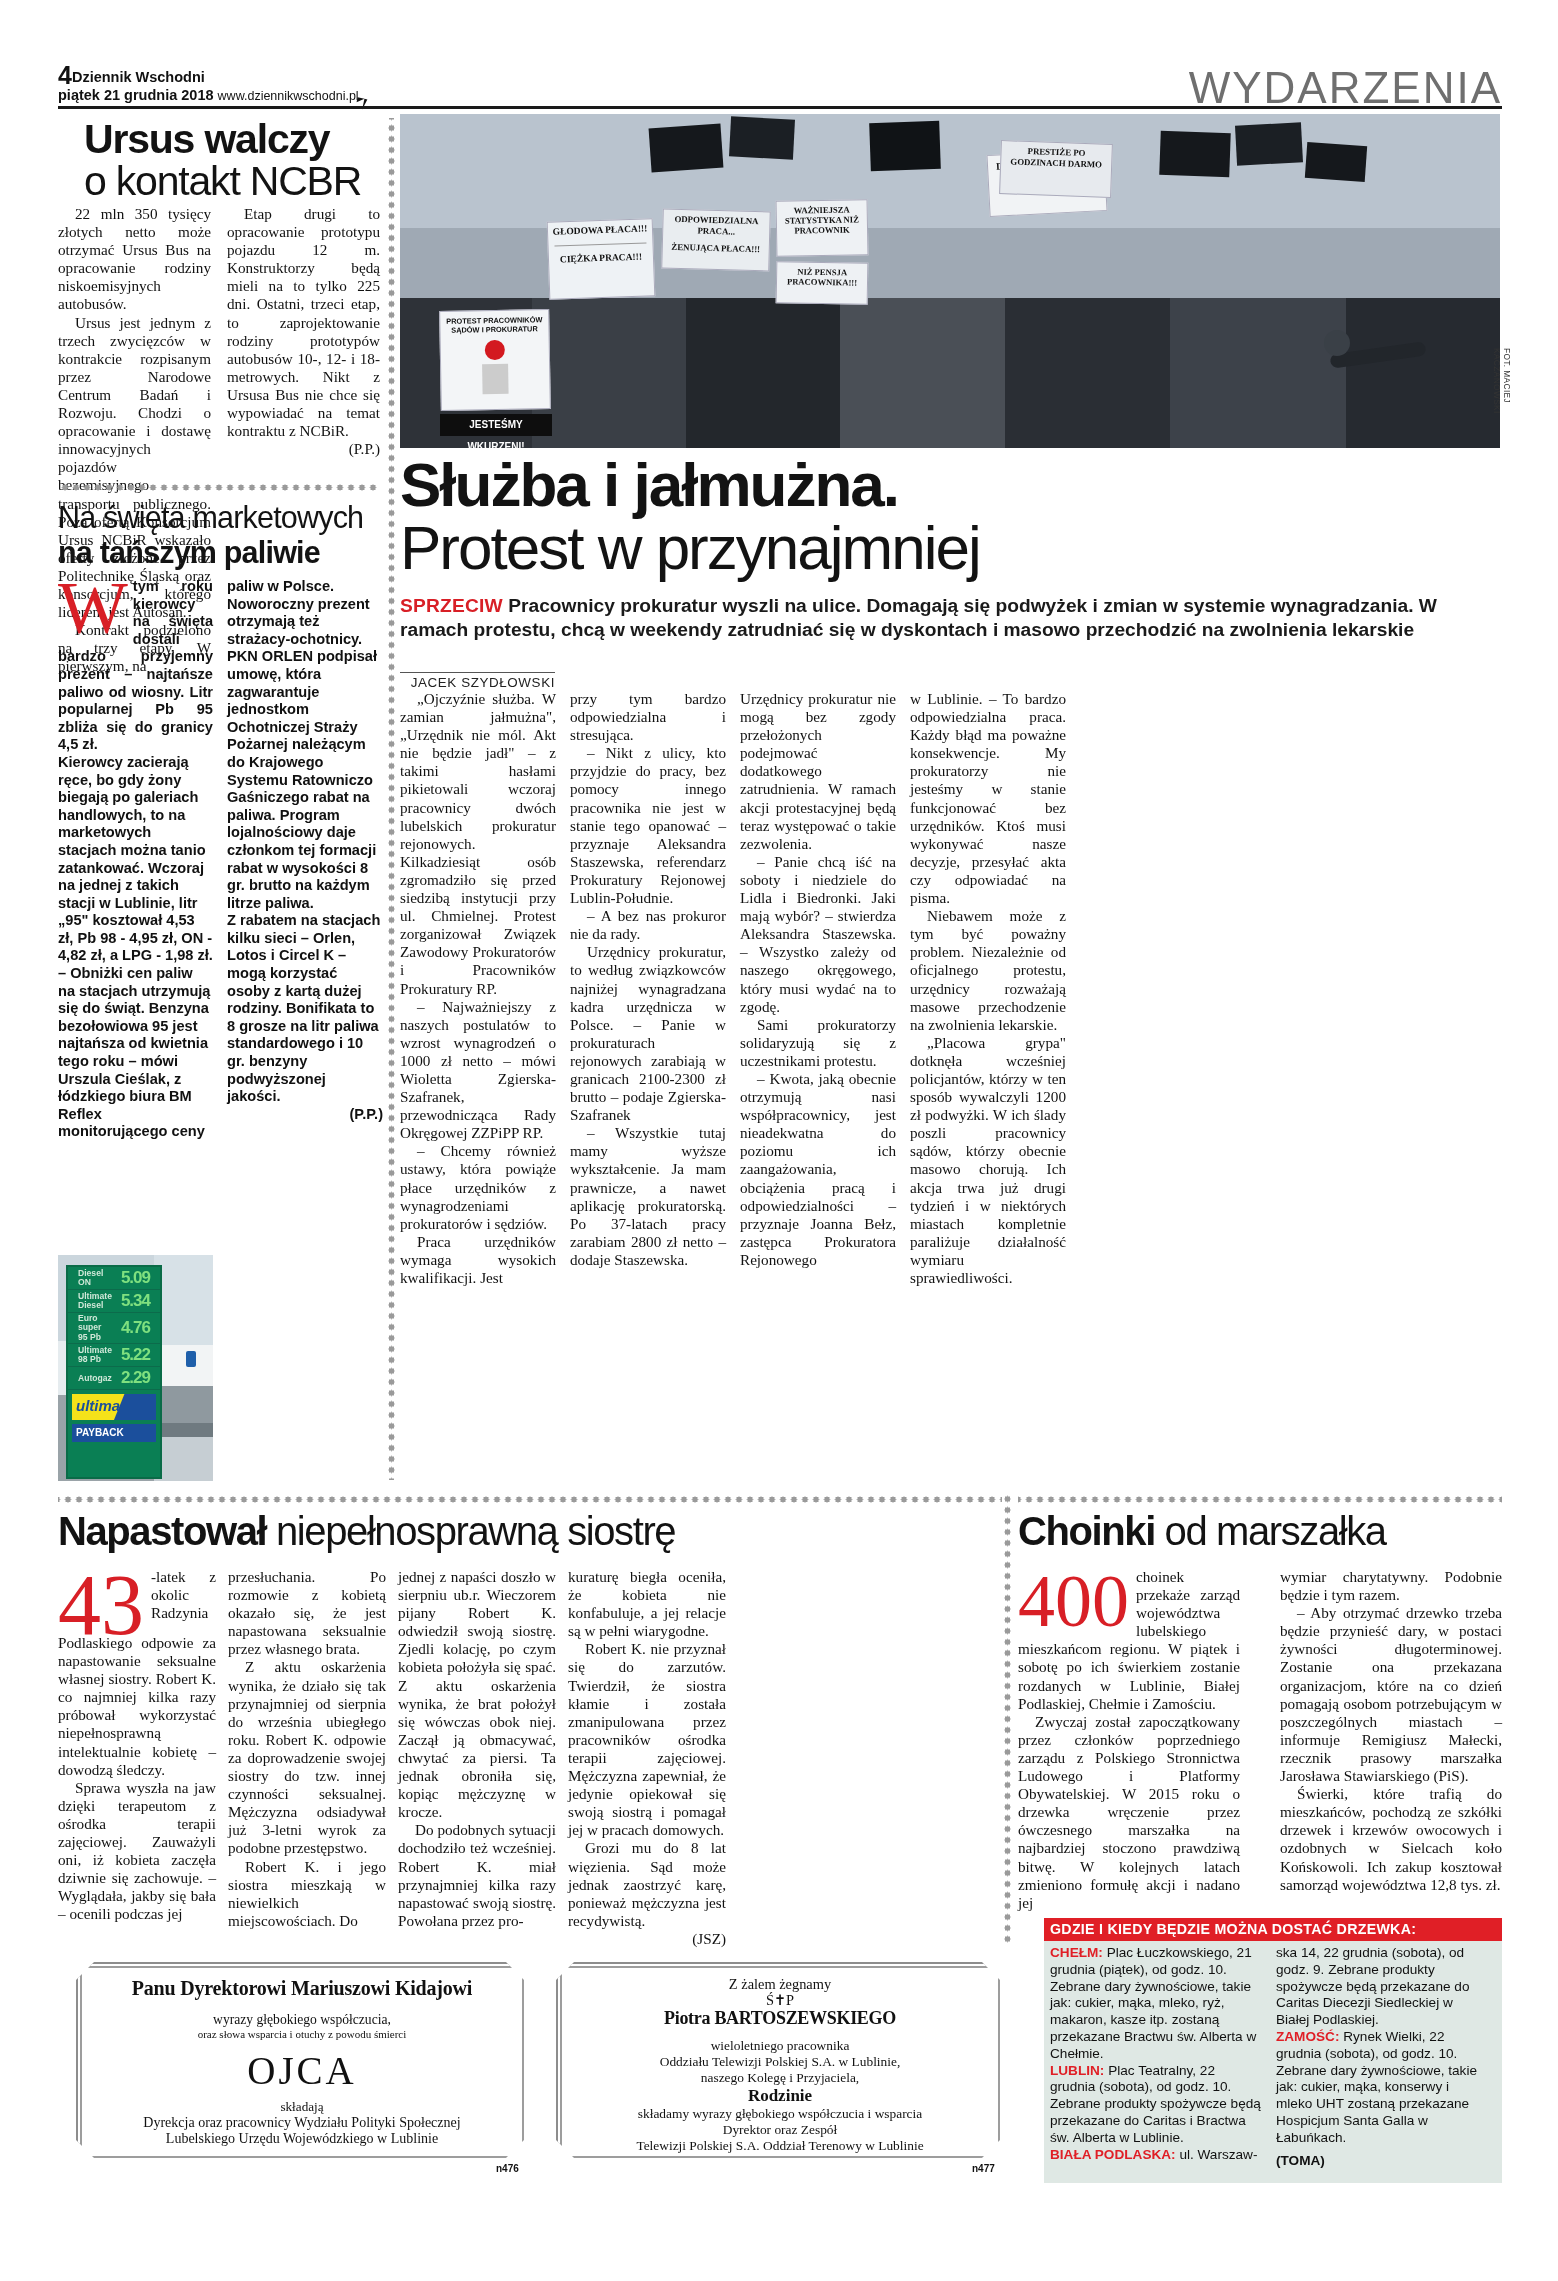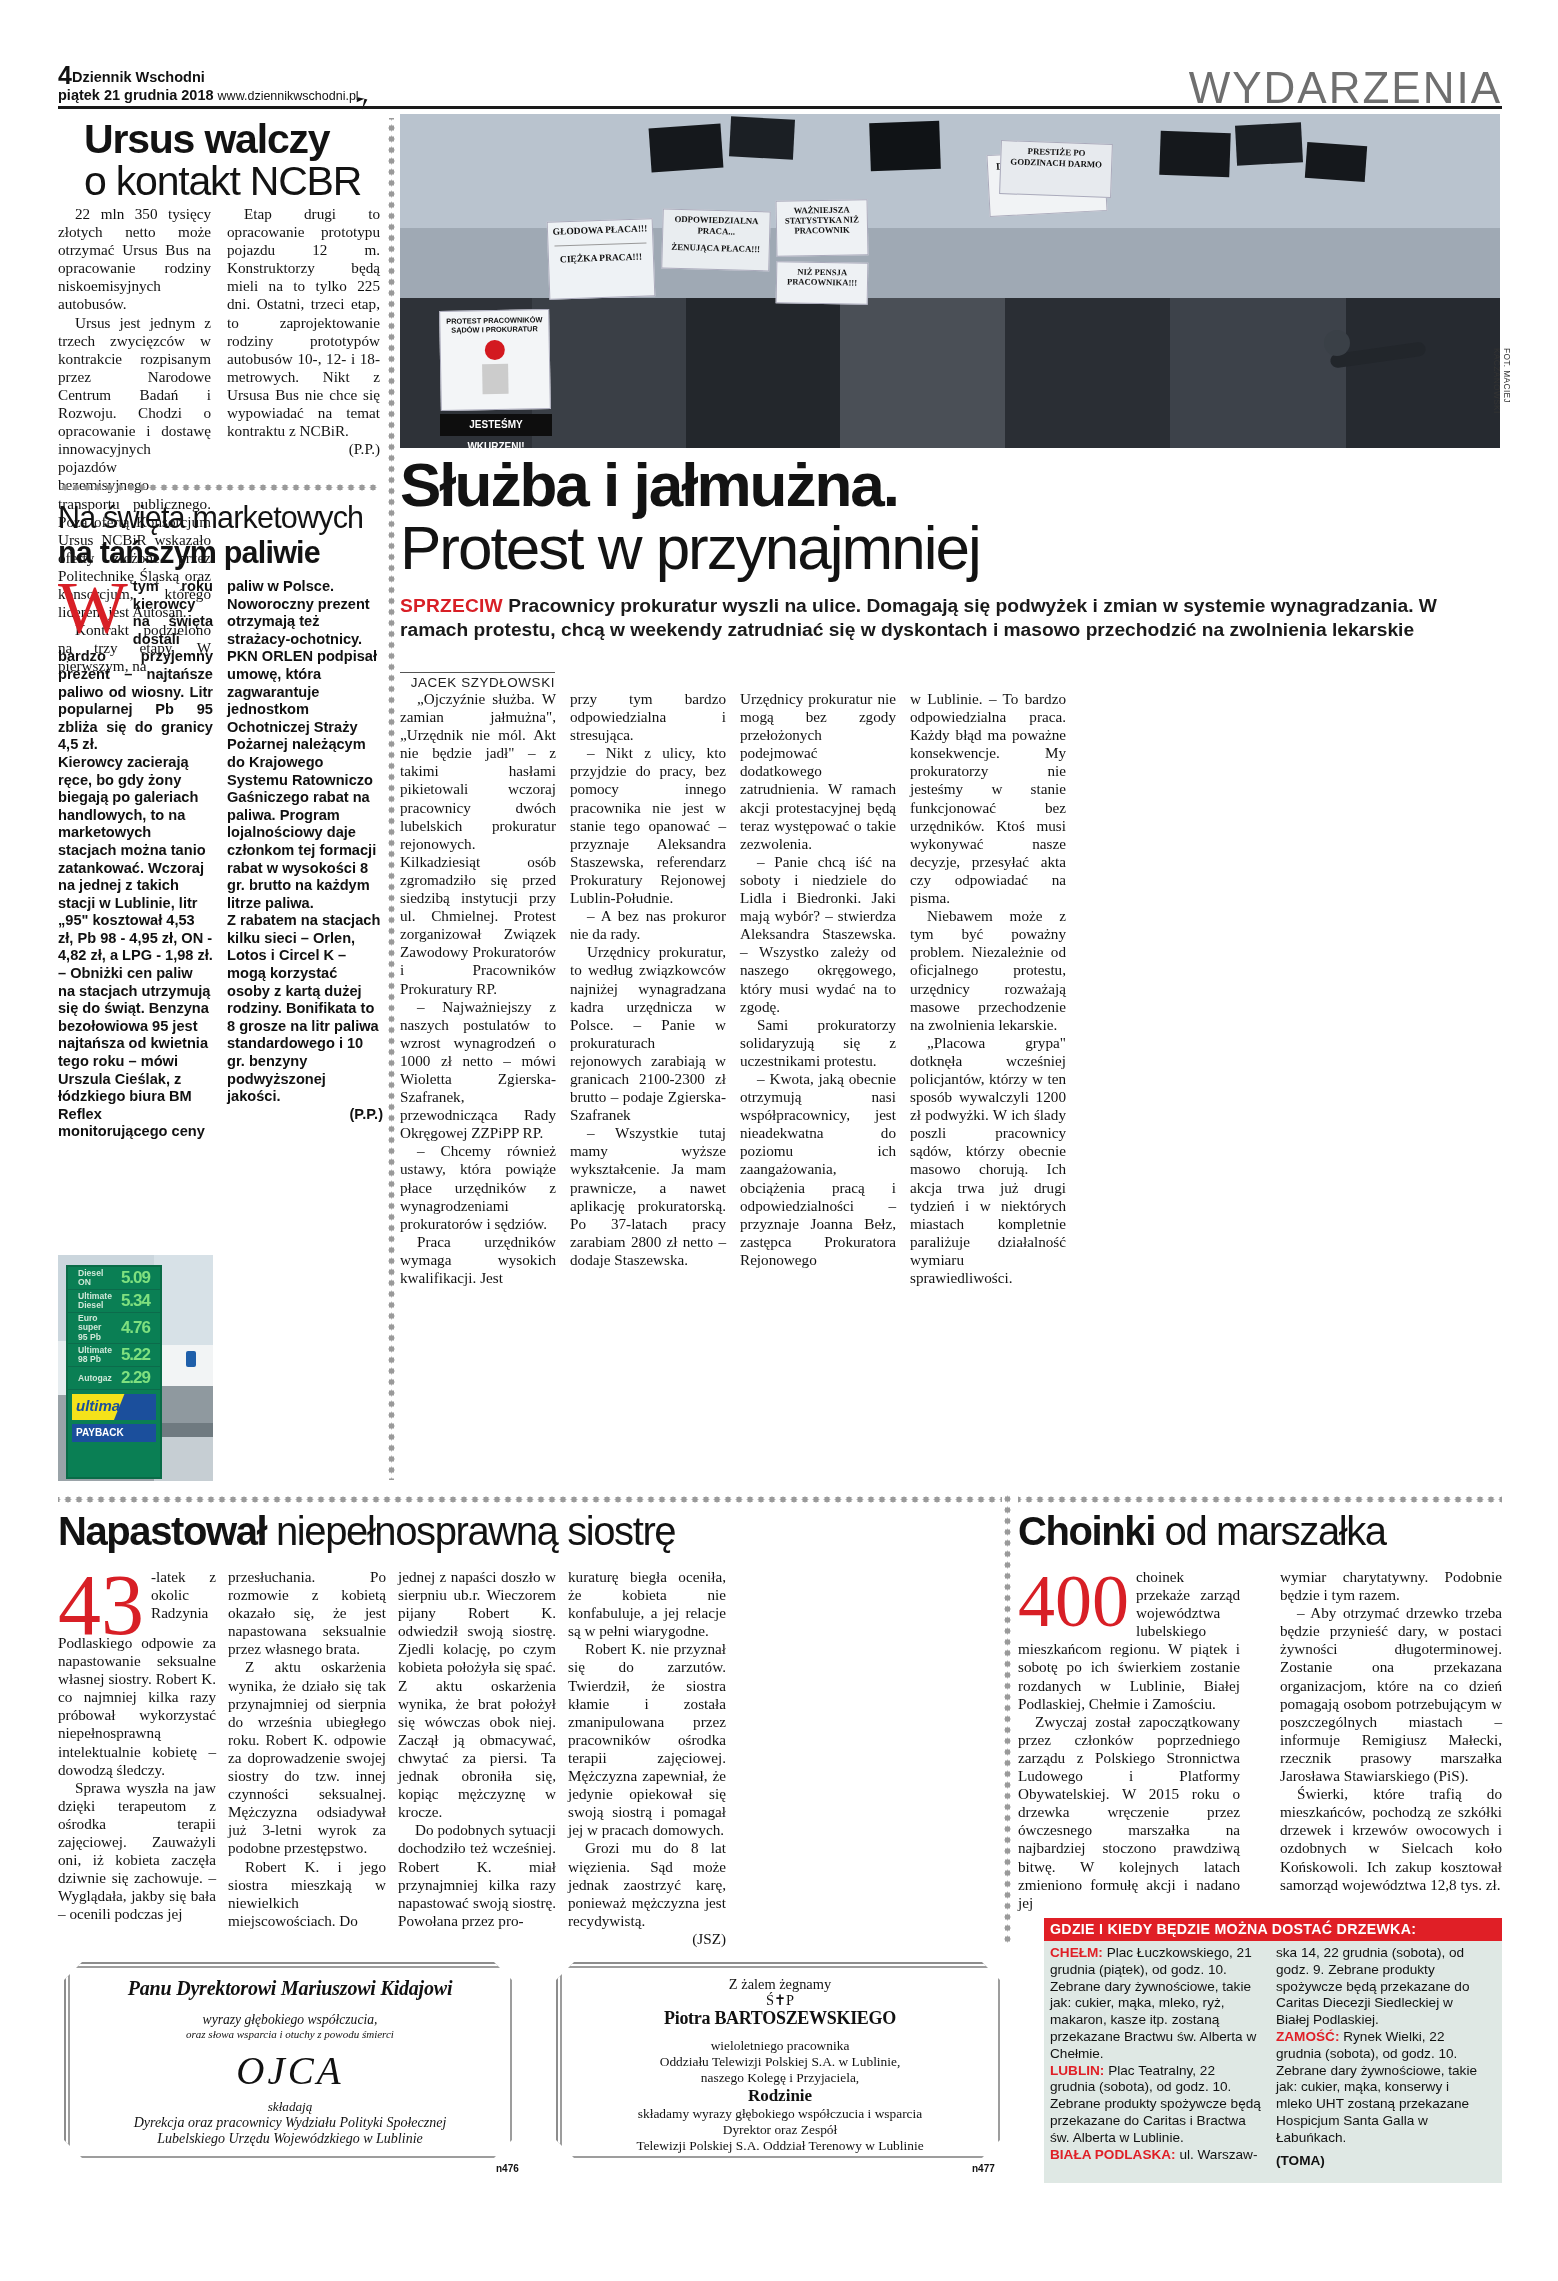--- a/index.html
+++ b/index.html
@@ -361,21 +361,21 @@
         <p style="margin:0;"><span class="gb-city">BIAŁA PODLASKA:</span><span> ul. Warszaw-</span></p>
       </div>
       <div class="gb-col" style="width:212px;">
         <p style="margin:0;"><span>ska 14, 22 grudnia (sobota), od godz. 9. Zebrane produkty spożywcze będą przekazane do Caritas Diecezji Siedleckiej w Białej Podlaskiej.</span></p>
         <p style="margin:0;"><span class="gb-city">ZAMOŚĆ:</span><span> Rynek Wielki, 22 grudnia (sobota), od godz. 10. Zebrane dary żywnościowe, takie jak: cukier, mąka, konserwy i mleko UHT zostaną przekazane Hospicjum Santa Galla w Łabuńkach.</span></p>
         <p style="margin:6px 0 0;" class="gb-sign">(TOMA)</p>
       </div>
     </div>
   </div>
 
-  <div class="obit" style="left:64px;top:1962px;width:448px;height:196px;clip-path:polygon(18px 0,430px 0,448px 18px,448px 178px,430px 196px,18px 196px,0 178px,0 18px);font-style:italic;">
+  <div class="obit" style="left:76px;top:1962px;width:448px;height:196px;clip-path:polygon(18px 0,430px 0,448px 18px,448px 178px,430px 196px,18px 196px,0 178px,0 18px);">
     <div class="obit-inner">
       <div style="font-size:20px;font-weight:bold;letter-spacing:-0.2px;">Panu Dyrektorowi Mariuszowi Kidajowi</div>
       <div style="font-size:13.6px;margin-top:12px;">wyrazy głębokiego współczucia,</div>
       <div style="font-size:11px;">oraz słowa wsparcia i otuchy z powodu śmierci</div>
       <div style="font-size:39px;letter-spacing:3px;margin:8px 0 6px;">OJCA</div>
       <div style="font-size:13.2px;">składają</div>
       <div style="font-size:14px;">Dyrekcja oraz pracownicy Wydziału Polityki Społecznej</div>
       <div style="font-size:14px;">Lubelskiego Urzędu Wojewódzkiego w Lublinie</div>
     </div>
   </div>

